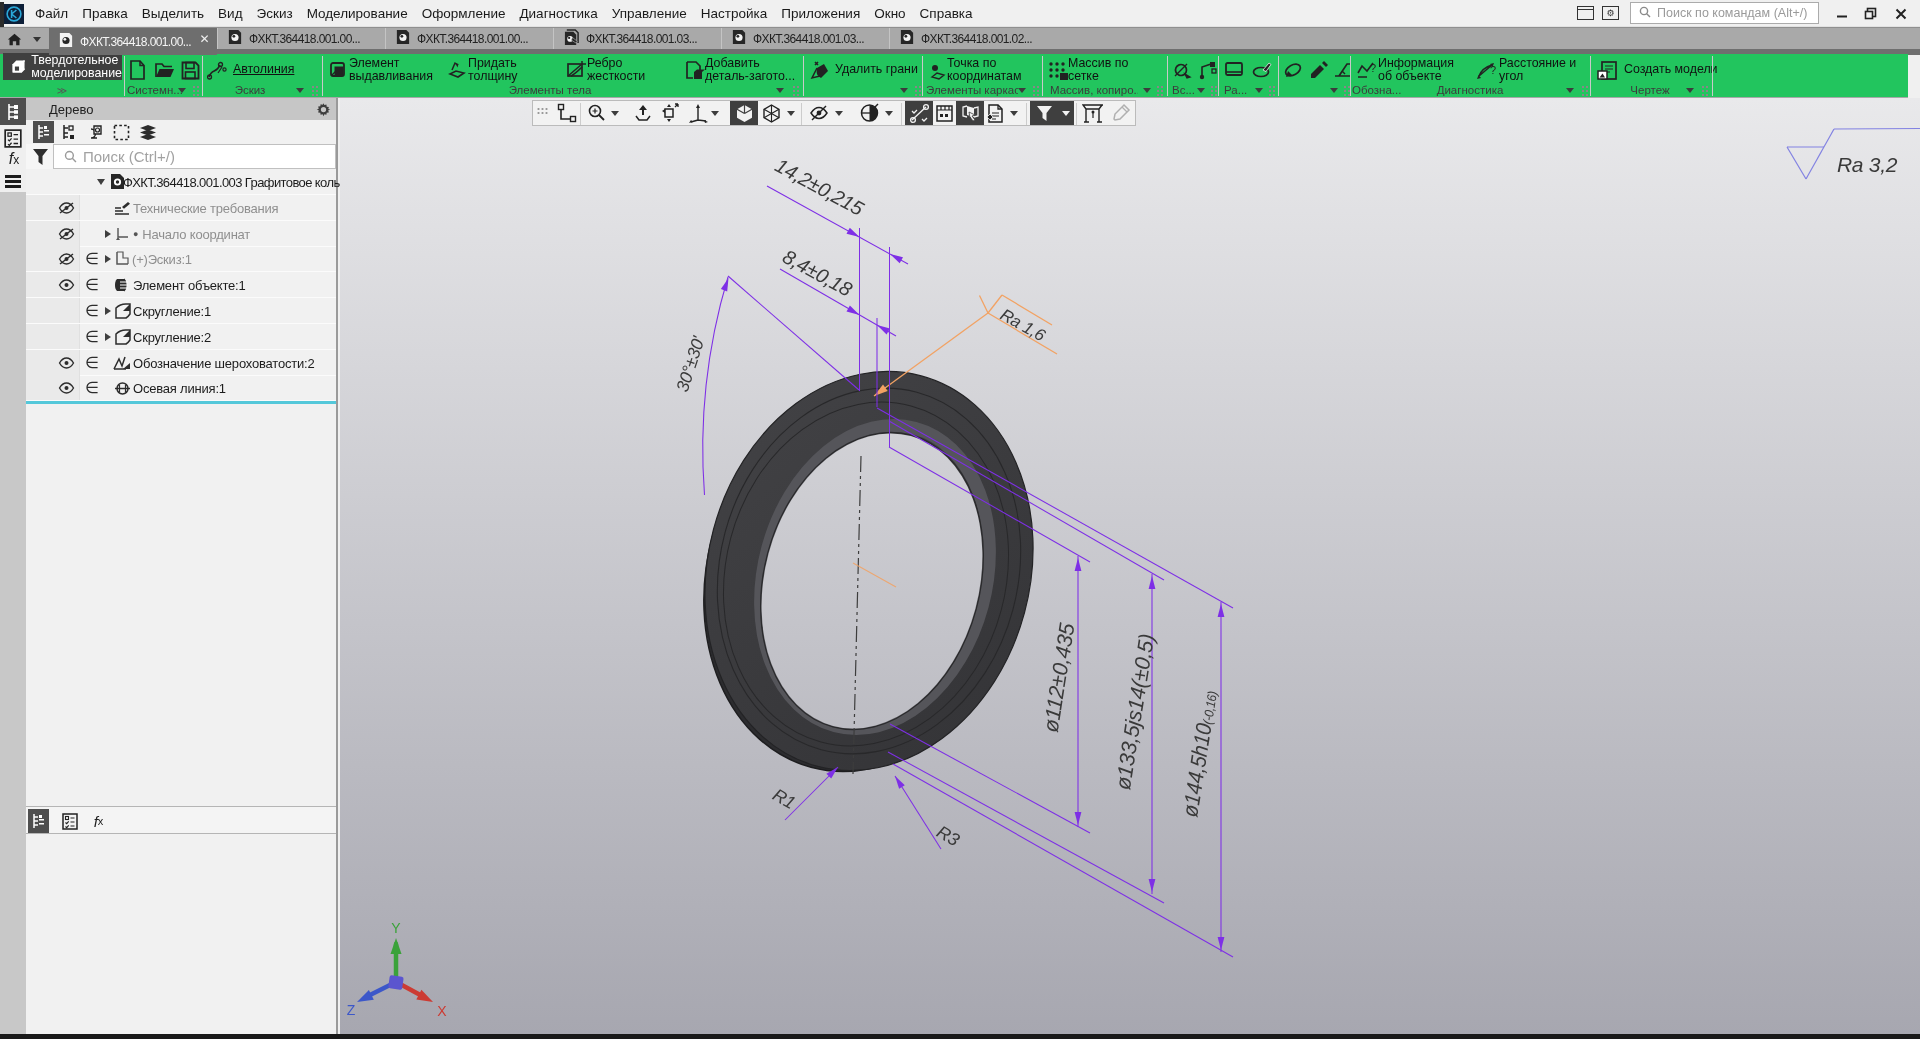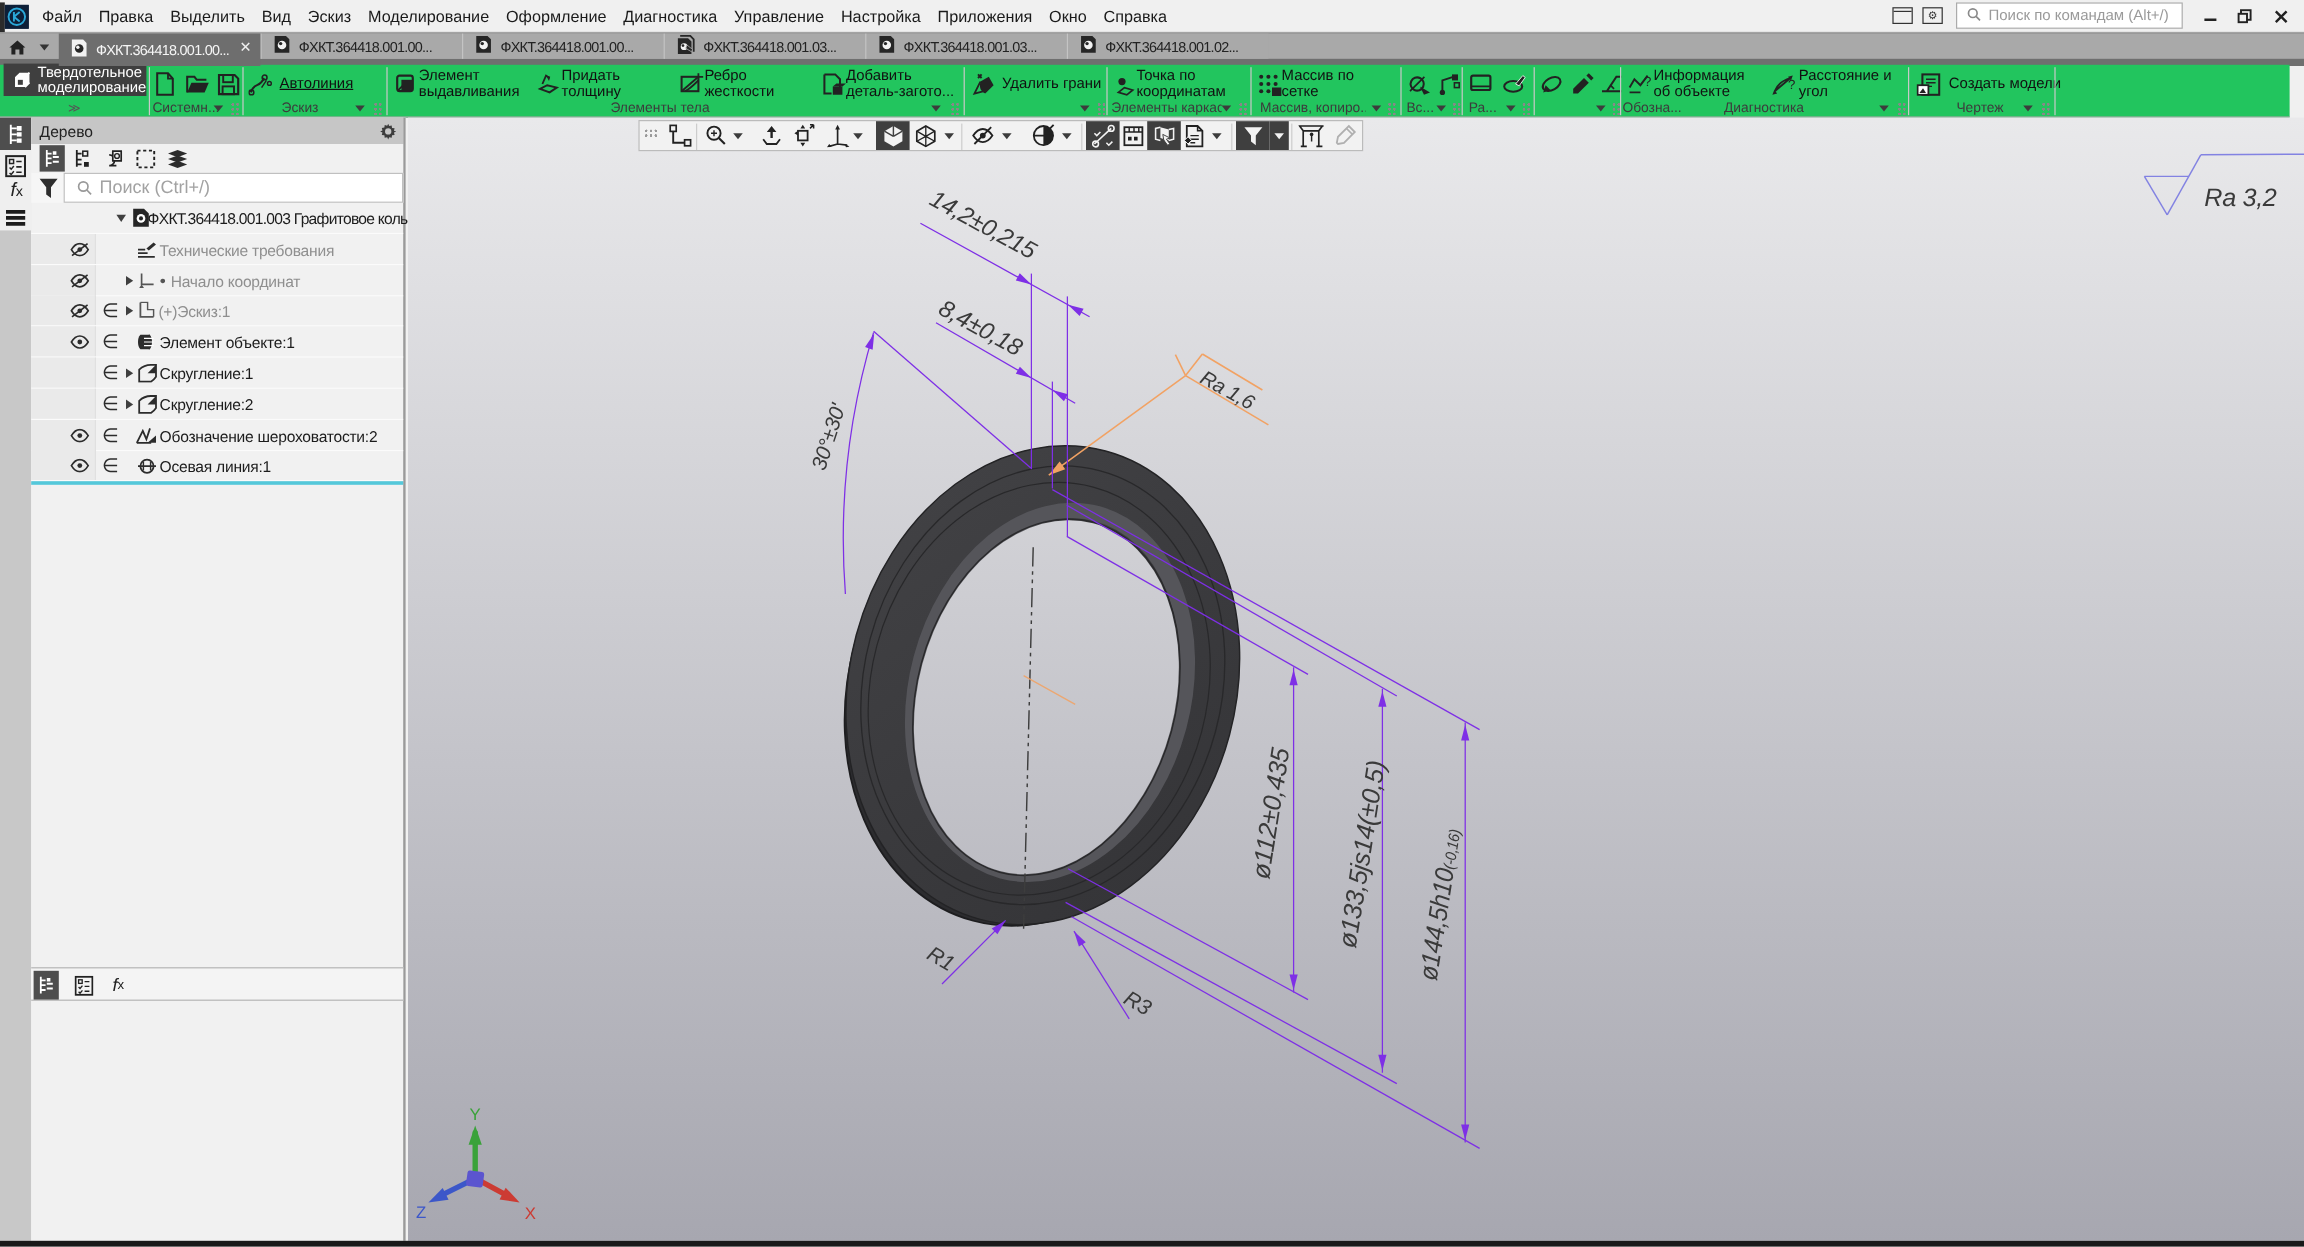--- a/index.html
+++ b/index.html
@@ -34,21 +34,21 @@
 .grip{display:inline-block;width:7px;height:11px;background:
  radial-gradient(circle at 2px 2px,#888 1.1px,transparent 1.3px),
  radial-gradient(circle at 6px 2px,#888 1.1px,transparent 1.3px),
  radial-gradient(circle at 2px 6px,#888 1.1px,transparent 1.3px),
  radial-gradient(circle at 6px 6px,#888 1.1px,transparent 1.3px),
  radial-gradient(circle at 2px 10px,#888 1.1px,transparent 1.3px),
  radial-gradient(circle at 6px 10px,#888 1.1px,transparent 1.3px);}
 
 #leftstrip{position:absolute;left:0;top:98px;width:26px;height:936px;background:#c8c8c8;}
 #panel{position:absolute;left:26px;top:98px;width:312px;height:936px;background:#f1f1f1;border-right:2px solid #9a9a9a;}
-#paneltitle{position:absolute;left:0;top:0;width:310px;height:22px;background:#c6c6c6;font-size:13px;color:#222;display:flex;align-items:center;padding-left:7px;}
+#paneltitle{position:absolute;left:0;top:0;width:310px;height:22px;background:#c6c6c6;font-size:13px;color:#222;display:flex;align-items:center;padding-left:23px;}
 #panelicons{position:absolute;left:0;top:22px;width:310px;height:24px;background:#f1f1f1;}
 #searchrow{position:absolute;left:0;top:46px;width:310px;height:25px;background:#f6f6f6;}
 #searchbox{position:absolute;left:27px;top:0px;width:283px;height:25px;background:#fff;border:1px solid #c0c0c0;display:flex;align-items:center;color:#a2a2a2;font-size:15px;}
 .pic{position:absolute;top:1px;width:21px;height:22px;display:flex;align-items:center;justify-content:center;}
 .trow{position:absolute;left:0;width:310px;height:26px;}
 .trow .cbg{position:absolute;left:0;top:0;width:54px;height:26px;background:#eaeaea;border-right:1px solid #e0e0e0;}
 .trow .sep{position:absolute;left:0;bottom:0;width:310px;height:1px;background:#fbfbfb;}
 .trow .lbl{position:absolute;top:0;height:26px;display:flex;align-items:center;font-size:13px;color:#1c1c1c;white-space:nowrap;letter-spacing:-0.2px;}
 .trow .lbl.gray{color:#8f8f8f;}
 .expArr{position:absolute;top:9px;width:0;height:0;border-top:4.5px solid transparent;border-bottom:4.5px solid transparent;border-left:6px solid #3f3f3f;}

